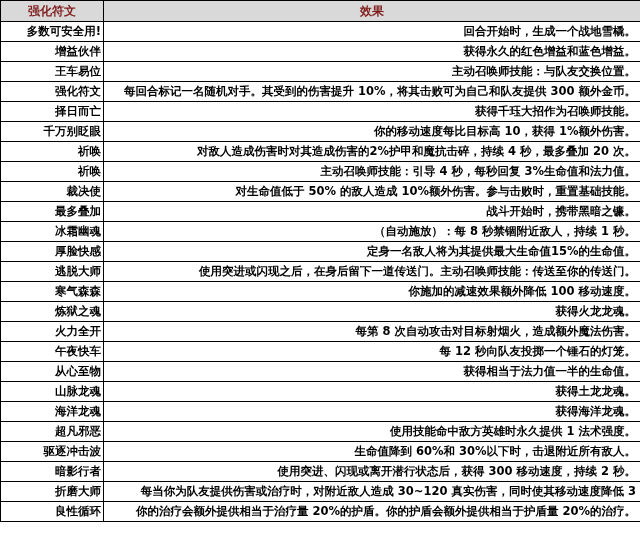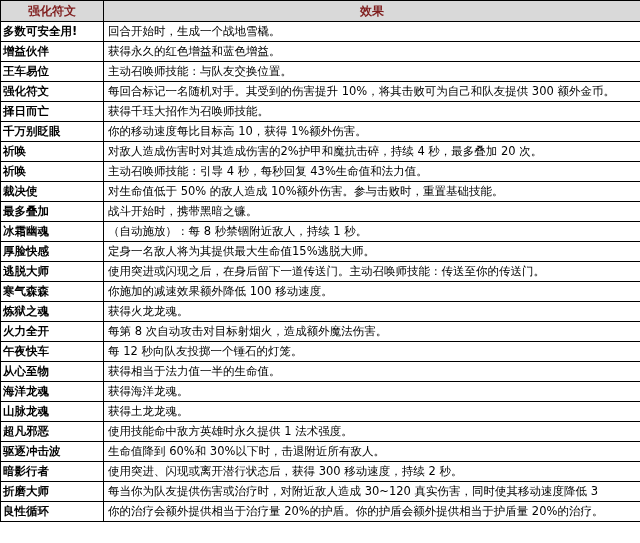--- a/index.html
+++ b/index.html
@@ -29,35 +29,36 @@
   thead th {
     background: #d9d9d9;
     font-weight: bold;
     font-size: 12px;
     height: 20px;
     line-height: 20px;
     text-align: center;
     color: #7f1d1d;
   }
   td.rune {
-    text-align: left;
+    text-align: right;
     font-size: 11.5px;
     font-weight: bold;
     color: #000;
     padding: 1px 2px;
     line-height: 13px;
   }
   td.eff {
-    text-align: left;
+    text-align: right;
     font-size: 11.5px;
     color: #000;
     padding: 1px 4px;
     line-height: 13px;
     white-space: nowrap;
     overflow: hidden;
+    font-weight: bold;
   }
   tr { height: 20px; }
   tbody tr:last-child td { border-bottom: 1px solid #000; }
 </style>
 </head>
 <body>
 
 <table class="sheet">
   <colgroup>
     <col class="c-rune">
@@ -93,37 +94,37 @@
       <tr>
         <td class="rune">千万别眨眼</td>
         <td class="eff">你的移动速度每比目标高 10，获得 1%额外伤害。</td>
       </tr>
       <tr>
         <td class="rune">祈唤</td>
         <td class="eff">对敌人造成伤害时对其造成伤害的2%护甲和魔抗击碎，持续 4 秒，最多叠加 20 次。</td>
       </tr>
       <tr>
         <td class="rune">祈唤</td>
-        <td class="eff">主动召唤师技能：引导 4 秒，每秒回复 43%生命值和法力值。</td>
+        <td class="eff">主动召唤师技能：引导 4 秒，每秒回复 3%生命值和法力值。</td>
       </tr>
       <tr>
         <td class="rune">裁决使</td>
         <td class="eff">对生命值低于 50% 的敌人造成 10%额外伤害。参与击败时，重置基础技能。</td>
       </tr>
       <tr>
         <td class="rune">最多叠加</td>
         <td class="eff">战斗开始时，携带黑暗之镰。</td>
       </tr>
       <tr>
         <td class="rune">冰霜幽魂</td>
         <td class="eff">（自动施放）：每 8 秒禁锢附近敌人，持续 1 秒。</td>
       </tr>
       <tr>
         <td class="rune">厚脸快感</td>
-        <td class="eff">定身一名敌人将为其提供最大生命值15%逃脱大师。</td>
+        <td class="eff">定身一名敌人将为其提供最大生命值15%的生命值。</td>
       </tr>
       <tr>
         <td class="rune">逃脱大师</td>
         <td class="eff">使用突进或闪现之后，在身后留下一道传送门。主动召唤师技能：传送至你的传送门。</td>
       </tr>
       <tr>
         <td class="rune">寒气森森</td>
         <td class="eff">你施加的减速效果额外降低 100 移动速度。</td>
       </tr>
       <tr>
@@ -136,26 +137,26 @@
       </tr>
       <tr>
         <td class="rune">午夜快车</td>
         <td class="eff">每 12 秒向队友投掷一个锤石的灯笼。</td>
       </tr>
       <tr>
         <td class="rune">从心至物</td>
         <td class="eff">获得相当于法力值一半的生命值。</td>
       </tr>
       <tr>
+        <td class="rune">山脉龙魂</td>
+        <td class="eff">获得土龙龙魂。</td>
+      </tr>
+      <tr>
         <td class="rune">海洋龙魂</td>
         <td class="eff">获得海洋龙魂。</td>
-      </tr>
-      <tr>
-        <td class="rune">山脉龙魂</td>
-        <td class="eff">获得土龙龙魂。</td>
       </tr>
       <tr>
         <td class="rune">超凡邪恶</td>
         <td class="eff">使用技能命中敌方英雄时永久提供 1 法术强度。</td>
       </tr>
       <tr>
         <td class="rune">驱逐冲击波</td>
         <td class="eff">生命值降到 60%和 30%以下时，击退附近所有敌人。</td>
       </tr>
       <tr>

